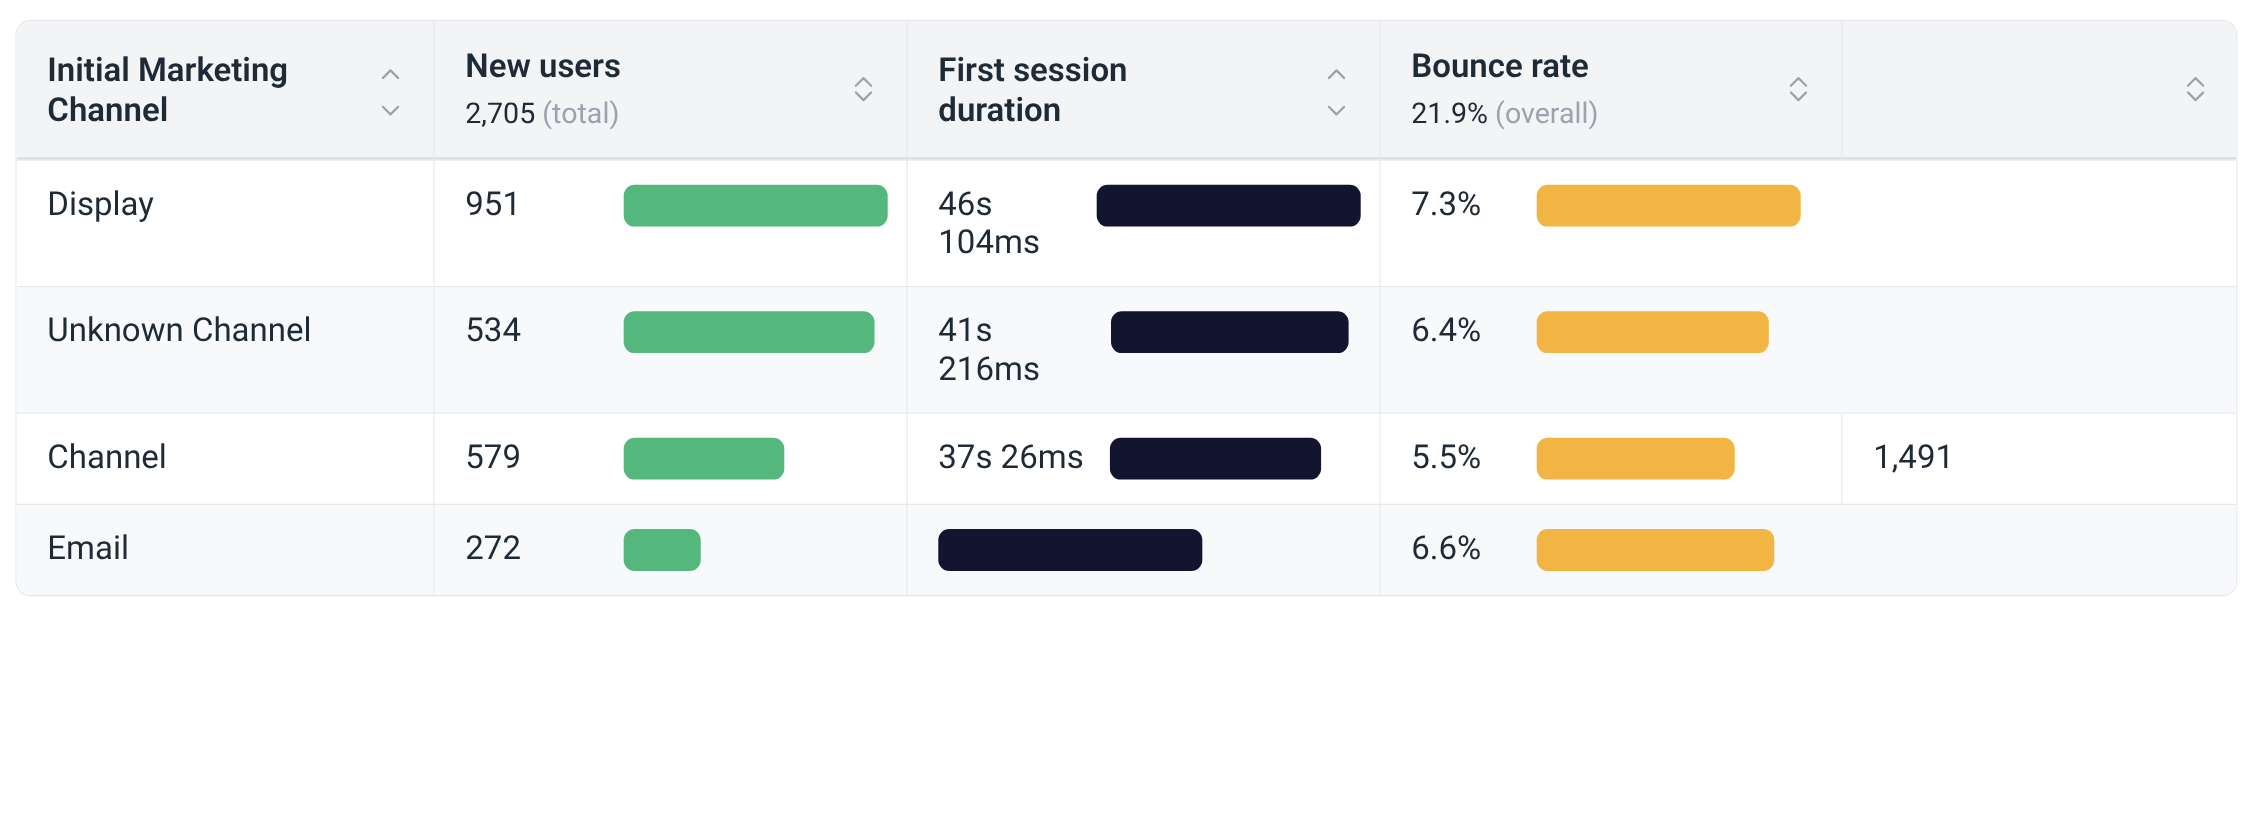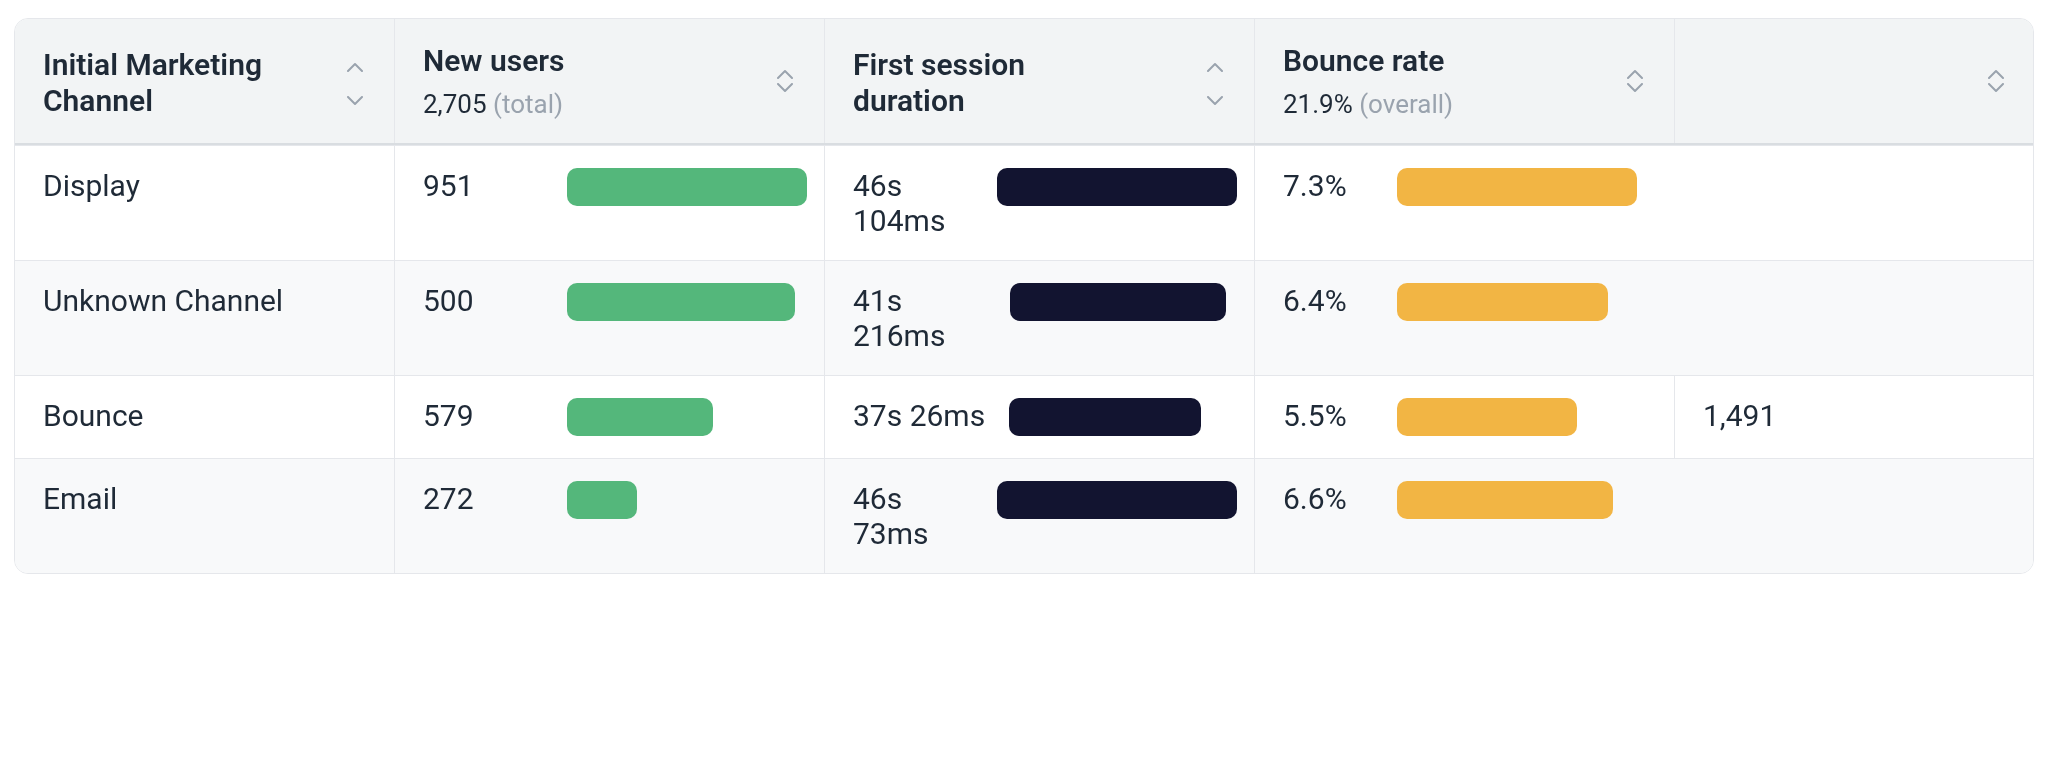--- a/index.html
+++ b/index.html
@@ -188,35 +188,35 @@
         <div class="cell">
           <div class="val short">7.3%</div>
           <div class="bar" style="background: rgb(242, 181, 68); width: 240px;"></div>
         </div>
       </div>
       <div class="row">
         <div class="cell">
           <div class="dimcell">Unknown Channel</div>
         </div>
         <div class="cell">
-          <div class="val">500</div>
+          <div class="val">534</div>
           <div class="bar" style="background: rgb(84, 183, 123); width: 228px;"></div>
         </div>
         <div class="cell">
           <div class="val">41s 216ms</div>
           <div class="bar" style="background: rgb(18, 20, 48); width: 216px;"></div>
         </div>
         <div class="cell">
           <div class="val short">6.4%</div>
           <div class="bar" style="background: rgb(242, 181, 68); width: 211px;"></div>
         </div>
       </div>
       <div class="row">
         <div class="cell">
-          <div class="dimcell">Bounce</div>
+          <div class="dimcell">Channel</div>
         </div>
         <div class="cell">
           <div class="val">579</div>
           <div class="bar" style="background: rgb(84, 183, 123); width: 146px;"></div>
         </div>
         <div class="cell">
           <div class="val">37s 26ms</div>
           <div class="bar" style="background: rgb(18, 20, 48); width: 192px;"></div>
         </div>
         <div class="cell">
@@ -229,21 +229,20 @@
       </div>
       <div class="row">
         <div class="cell">
           <div class="dimcell">Email</div>
         </div>
         <div class="cell">
           <div class="val">272</div>
           <div class="bar" style="background: rgb(84, 183, 123); width: 70px;"></div>
         </div>
         <div class="cell">
-          <div class="val">46s 73ms</div>
           <div class="bar" style="background: rgb(18, 20, 48); width: 240px;"></div>
         </div>
         <div class="cell">
           <div class="val short">6.6%</div>
           <div class="bar" style="background: rgb(242, 181, 68); width: 216px;"></div>
         </div>
       </div>
     </div>
 </div>
 

